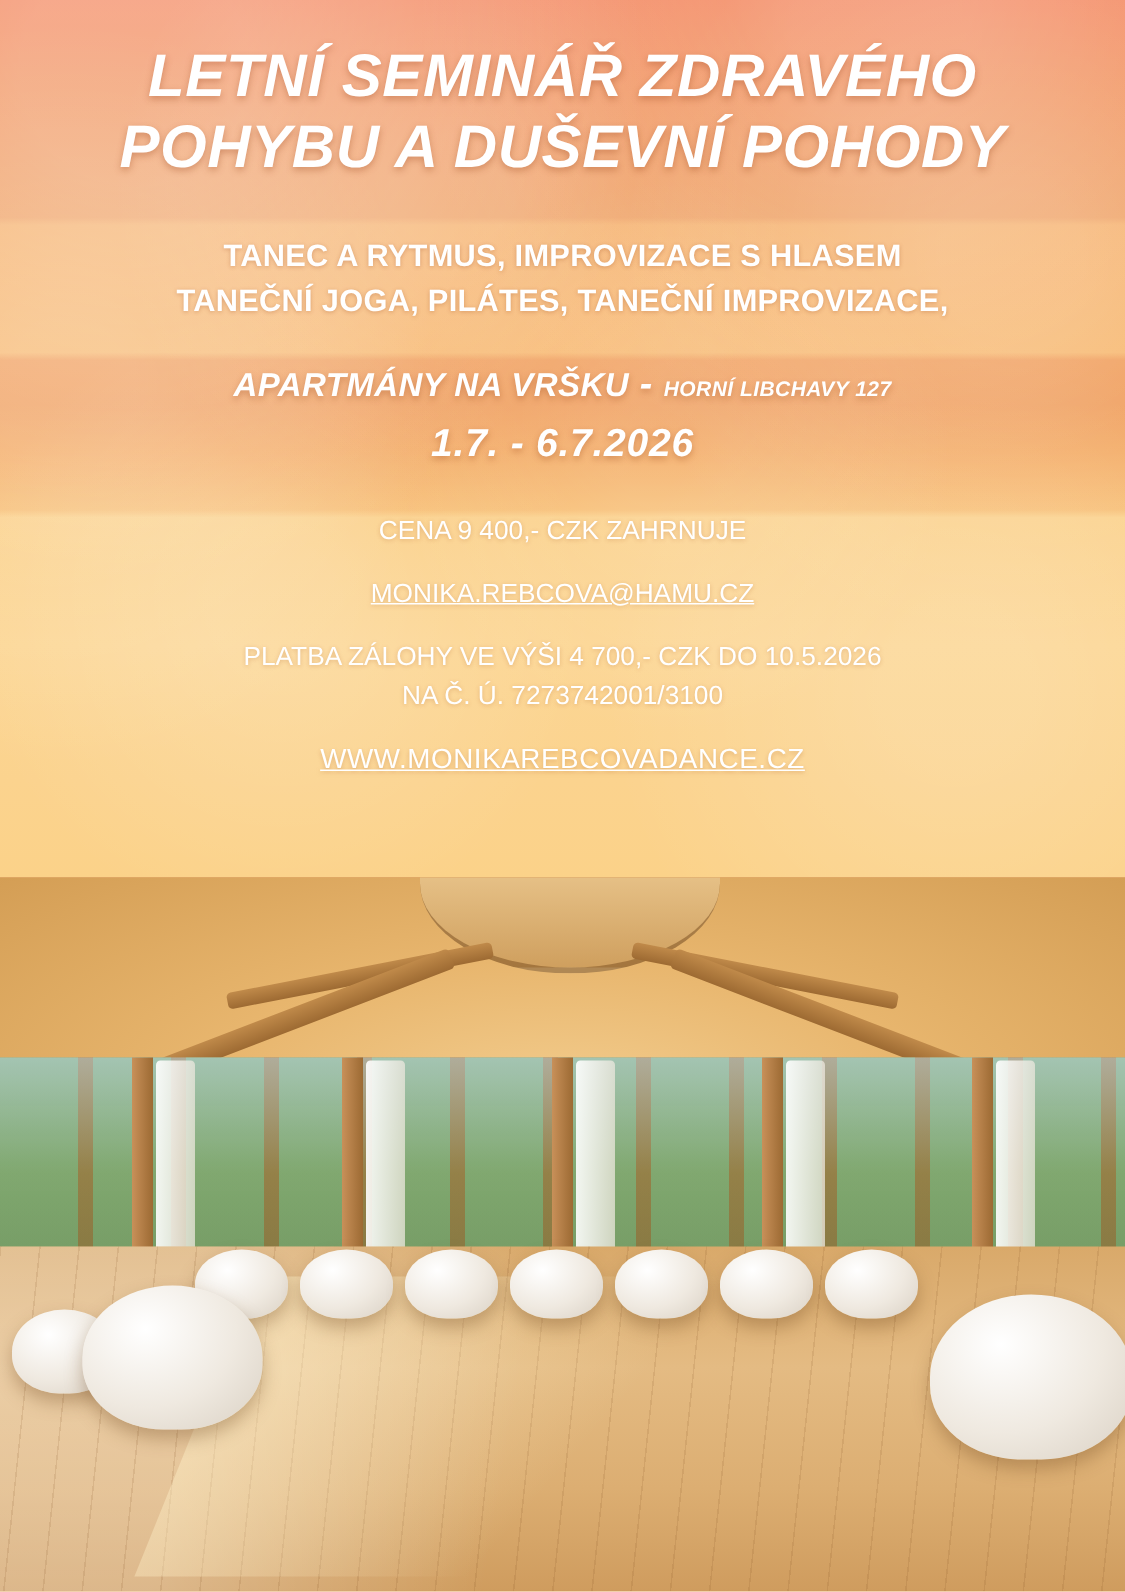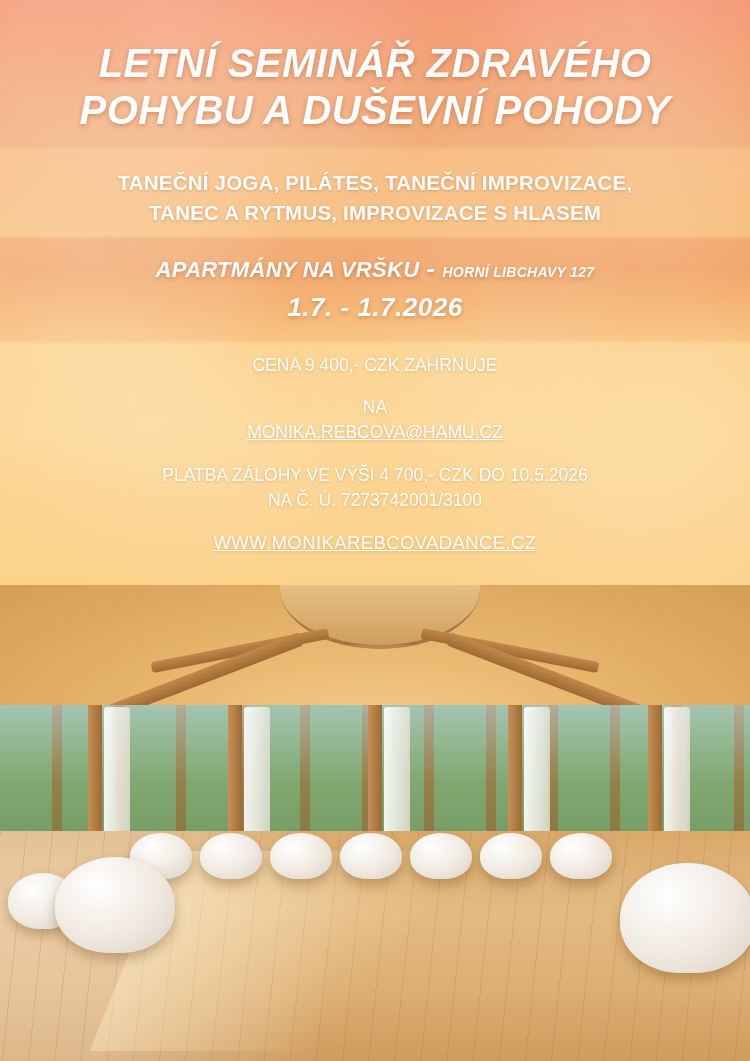--- a/index.html
+++ b/index.html
@@ -54,21 +54,21 @@
       radial-gradient(circle at 90% 30%, rgba(255,255,255,.18) 0 6%, rgba(255,255,255,0) 33%),
       radial-gradient(circle at 6% 45%, rgba(255,255,255,.18) 0 6%, rgba(255,255,255,0) 32%),
       radial-gradient(circle at 60% 52%, rgba(255,255,255,.16) 0 7%, rgba(255,255,255,0) 34%),
       radial-gradient(circle at 25% 70%, rgba(255,255,255,.14) 0 6%, rgba(255,255,255,0) 30%),
       radial-gradient(circle at 85% 78%, rgba(255,255,255,.14) 0 6%, rgba(255,255,255,0) 30%);
     pointer-events: none;
   }
   .top-area > * { position: relative; z-index: 2; }
 
   .headline {
-    margin: 12px;
+    margin: 0;
     padding: 28px 30px 0;
     text-align: center;
     color: #ffffff;
     font-weight: 700;
     font-style: italic;
     font-size: 40px;
     line-height: 1.18;
     letter-spacing: .4px;
     text-shadow: 0 2px 5px rgba(150,60,20,.35);
   }
@@ -228,38 +228,37 @@
 <div id="poster">
 
   <div class="top-area">
 
     <h1 class="headline">
       <span class="l1">LETNÍ SEMINÁŘ ZDRAVÉHO</span>
       <span class="l2">POHYBU A DUŠEVNÍ POHODY</span>
     </h1>
 
     <div class="band2">
+      <span>TANEC A RYTMUS, IMPROVIZACE S HLASEM</span>
       <span>TANEČNÍ JOGA, PILÁTES, TANEČNÍ IMPROVIZACE,</span>
-      <span>TANEC A RYTMUS, IMPROVIZACE S HLASEM</span>
     </div>
 
     <div class="band3">
       <div class="venue">
         <span class="place">APARTMÁNY NA VRŠKU</span><span class="sep"> - </span><span class="addr">HORNÍ LIBCHAVY 127</span>
       </div>
-      <span class="dates">1.7. - 1.7.2026</span>
+      <span class="dates">1.7. - 6.7.2026</span>
     </div>
 
     <div class="details">
       <div class="block">
         <span>CENA 9 400,- CZK ZAHRNUJE</span>
       </div>
       <div class="block">
         <span>
-            <span>NA </span>
             <span class="u">MONIKA.REBCOVA@HAMU.CZ</span>
           </span>
       </div>
       <div class="block">
         <span>PLATBA ZÁLOHY VE VÝŠI 4 700,- CZK DO 10.5.2026</span>
         <span>NA Č. Ú. 7273742001/3100</span>
       </div>
       <div class="block">
         <span class="www">WWW.MONIKAREBCOVADANCE.CZ</span>
       </div>

